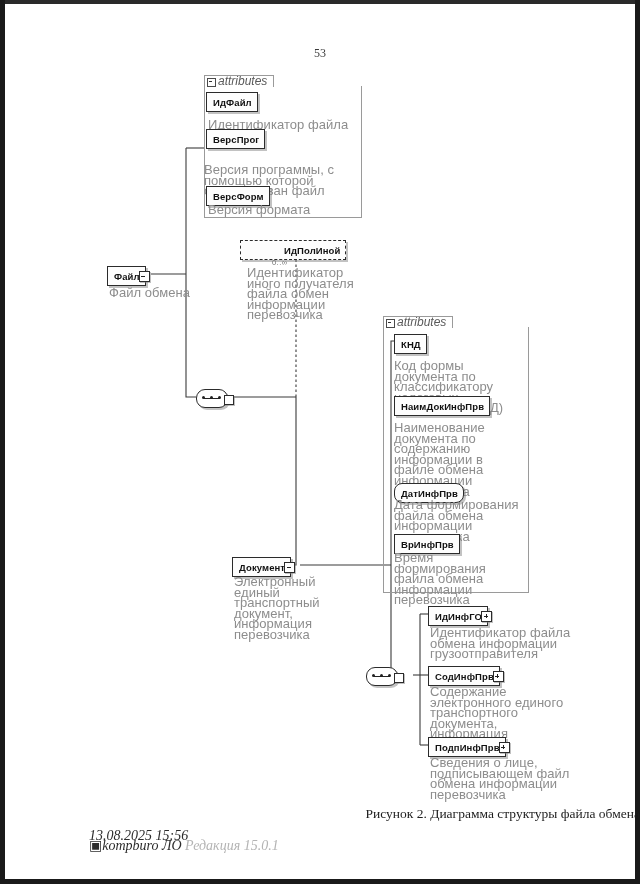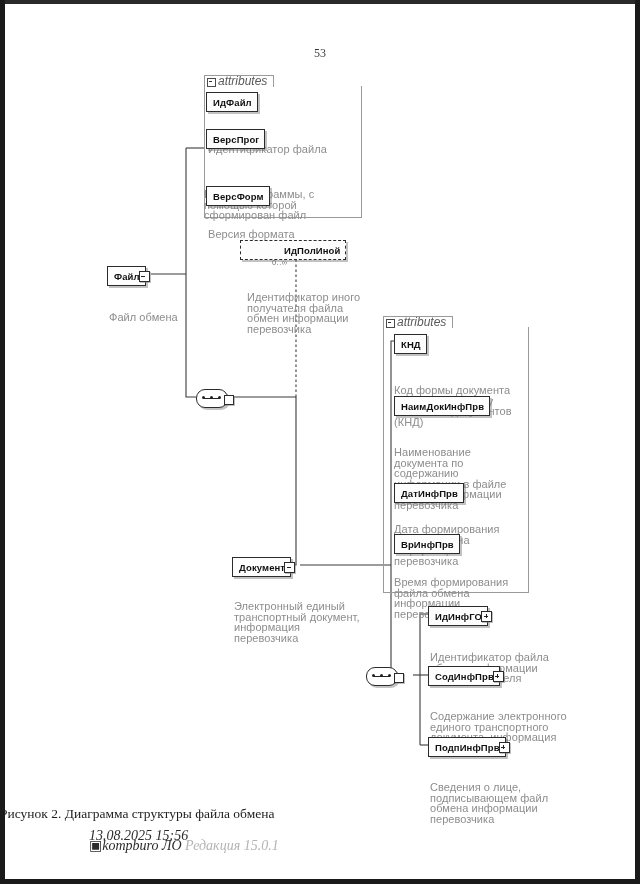--- a/index.html
+++ b/index.html
@@ -54,24 +54,23 @@
   .handle:before{
     content:"";position:absolute;left:1.5px;top:3.5px;width:4px;height:1px;background:#222;
   }
   .handle.plus:after{
     content:"";position:absolute;left:3.5px;top:1.5px;width:1px;height:4px;background:#222;
   }
 
   
   .annot{
     position:absolute;
-    font-size:11px;line-height:10.6px;color:#8d8d8d;
+    font-size:13px;line-height:10.6px;color:#8d8d8d;
     font-family:"Liberation Sans", sans-serif;
     letter-spacing:.05px;
-    margin-top:24px;
   }
   .card{
     position:absolute;font-size:7.6px;color:#6f6f6f;letter-spacing:.4px;
   }
 
   
   .attr-panel{
     position:absolute;
     border:1px solid #9a9a9a;
     border-top:none;
@@ -114,21 +113,21 @@
     position:absolute;left:2px;top:0.5px;width:16px;height:1px;background:#222;display:block;
   }
   .seq .stub{
     position:absolute;right:-7px;top:50%;margin-top:-4px;
     width:8px;height:8px;border:1px solid #2b2b2b;background:#fff;
     box-shadow:1px 1px 0 rgba(130,130,130,.5);
   }
 
   
   .caption{
-    position:absolute;left:0;top:806px;width:640px;text-align:left;
+    position:absolute;left:0;top:806px;width:640px;text-align:right;
     font-family:"Liberation Serif", serif;font-size:13.5px;color:#1d1d1d;
   }
   .footer{
     position:absolute;left:89px;top:831px;
     font-family:"Liberation Serif", serif;
     font-style:italic;font-size:14px;color:#2c2c2c;line-height:10px;
   }
   .footer .l2{color:#2c2c2c;}
   .footer .faint{color:#b4b4b4;}
   .footer .glyph{font-style:normal;}
@@ -232,21 +231,21 @@
   <div class="node" style="left:394px;top:334px;">
     <span class="lbl">КНД</span>
   </div>
   <div class="annot" style="left:394px;top:361px;width:128px;">Код формы документа по классификатору налоговых документов (КНД)</div>
 
   <div class="node" style="left:394px;top:396px;">
     <span class="lbl">НаимДокИнфПрв</span>
   </div>
   <div class="annot" style="left:394px;top:423px;width:130px;">Наименование документа по содержанию информации в файле обмена информации перевозчика</div>
 
-  <div class="node" style="left:394px;top:483px;">
+  <div class="node" style="left:394px;top:483px;border-radius:8px;">
     <span class="lbl">ДатИнфПрв</span>
   </div>
   <div class="annot" style="left:394px;top:500px;width:128px;">Дата формирования файла обмена информации перевозчика</div>
 
   <div class="node" style="left:394px;top:534px;">
     <span class="lbl">ВрИнфПрв</span>
   </div>
   <div class="annot" style="left:394px;top:553px;width:128px;">Время формирования файла обмена информации перевозчика</div>
 
   <div class="node" style="left:232px;top:557px;justify-content:flex-end;">

